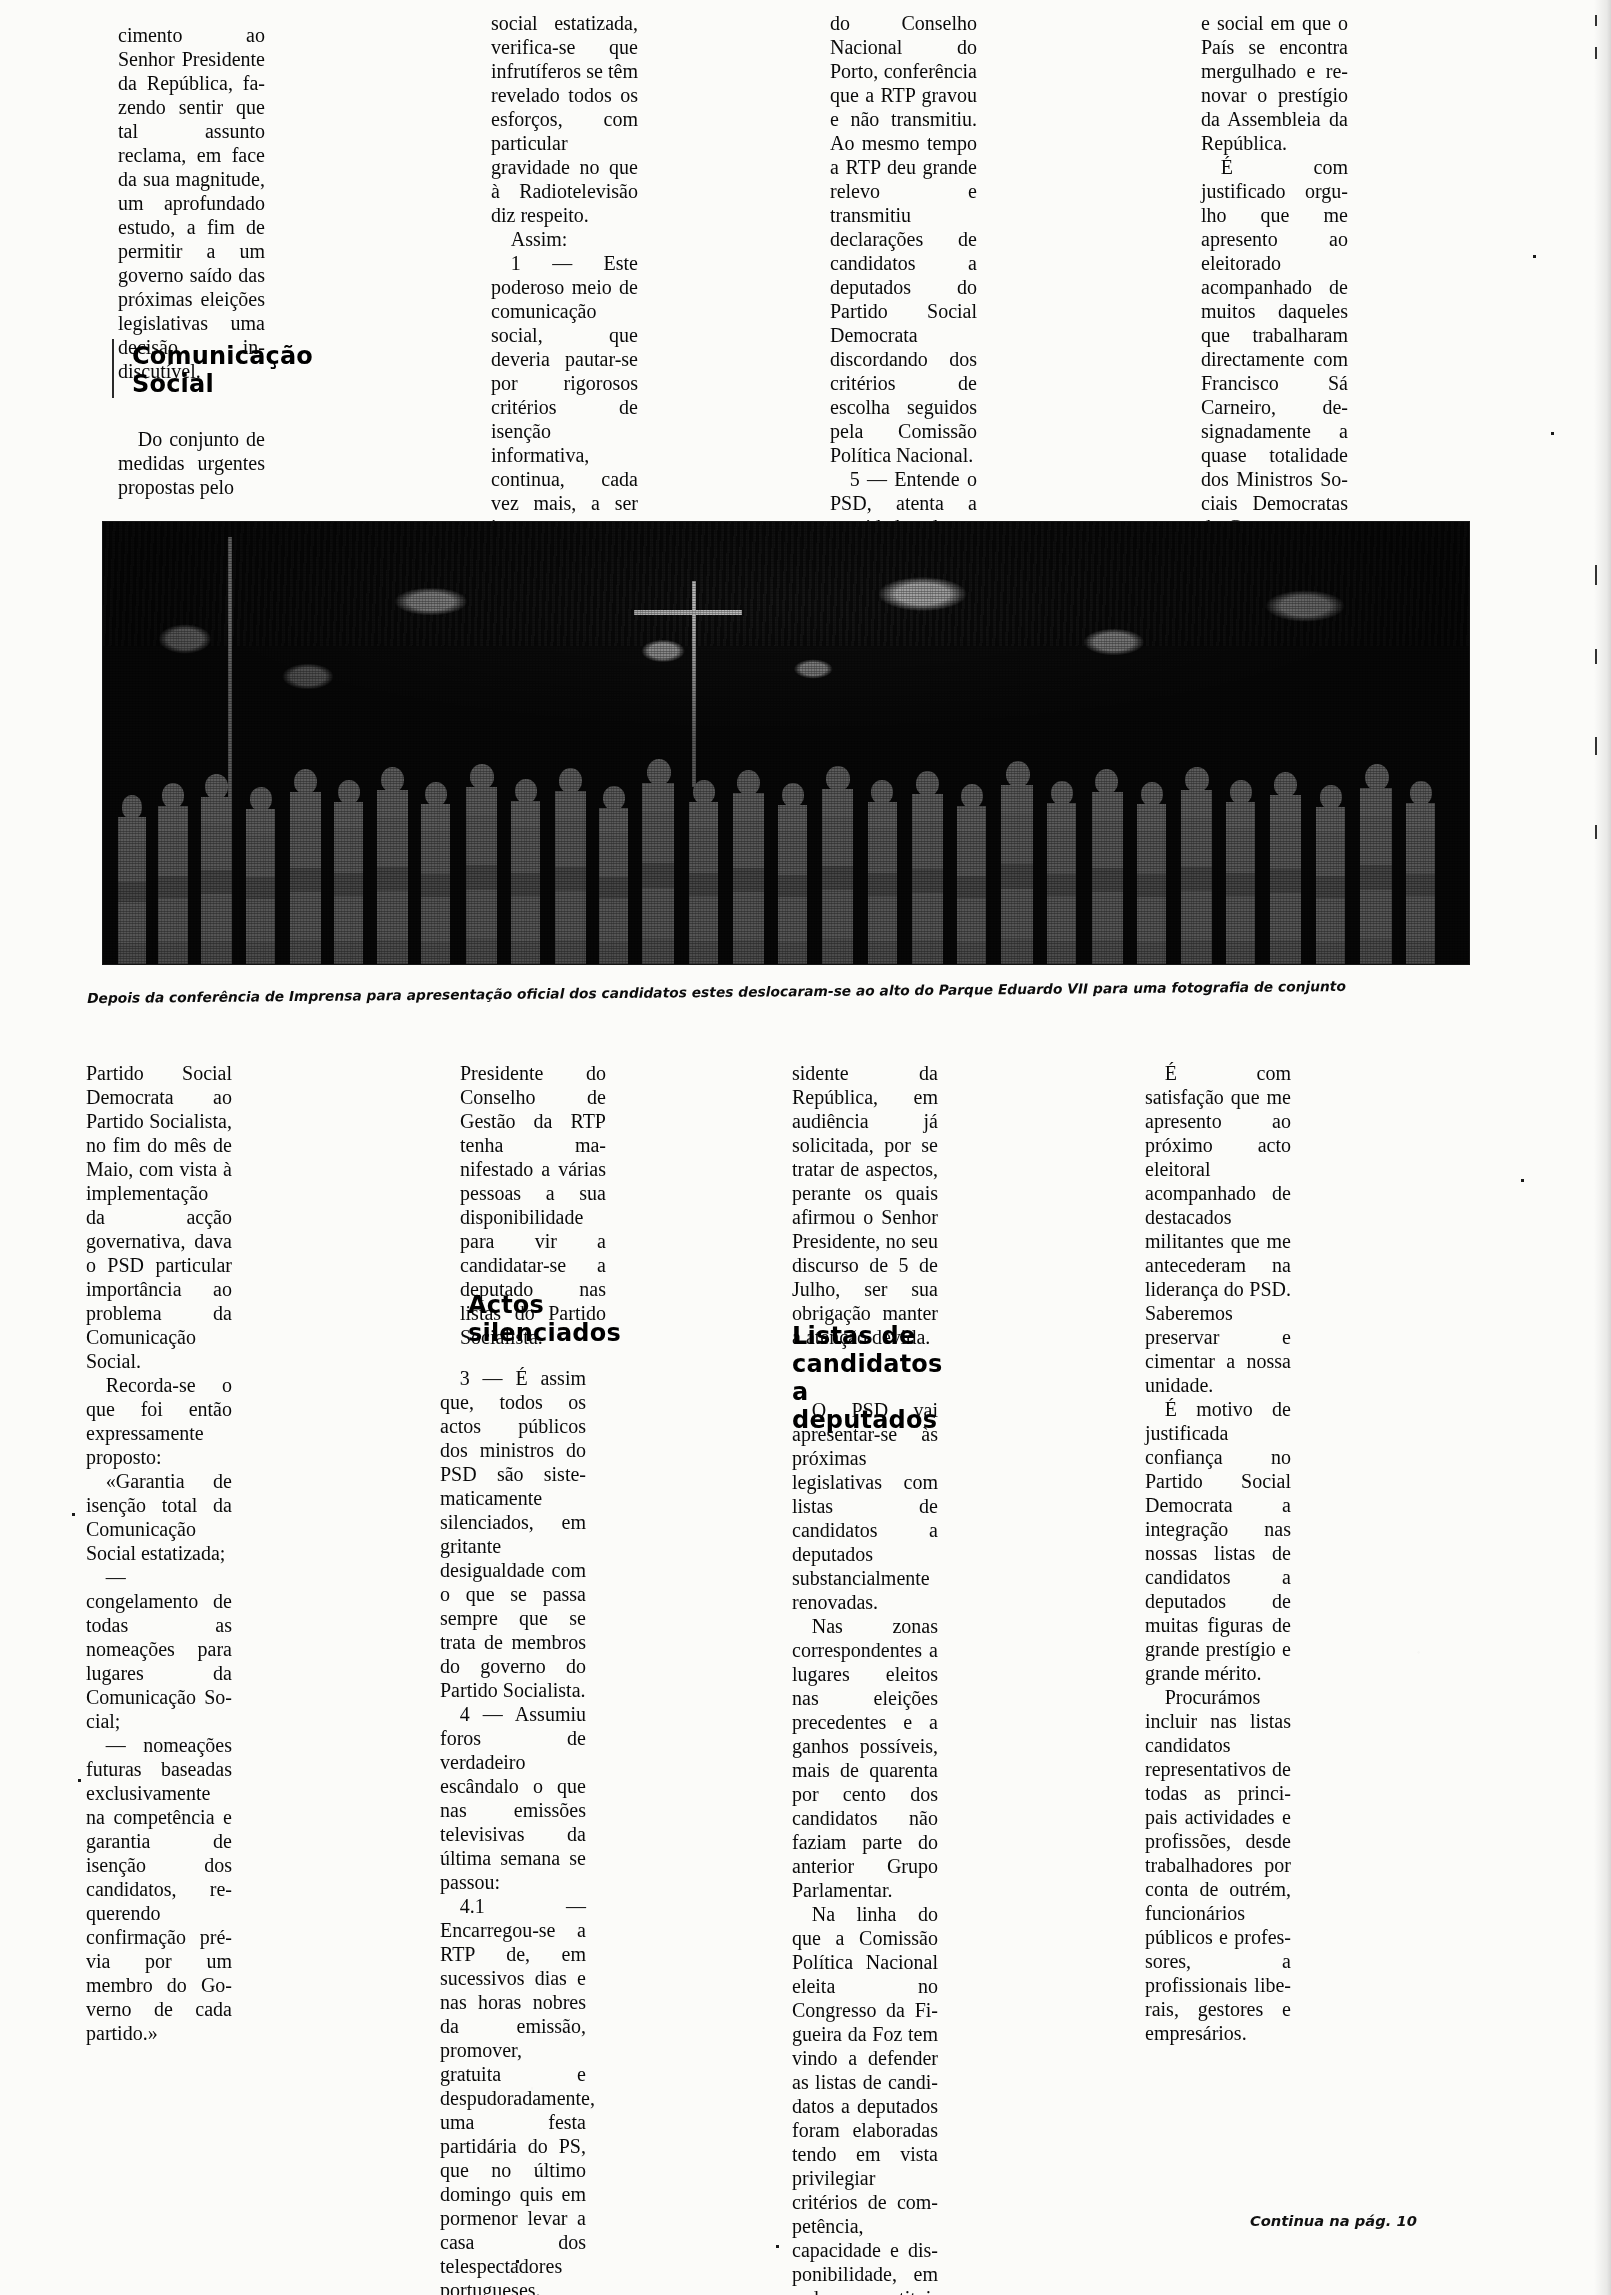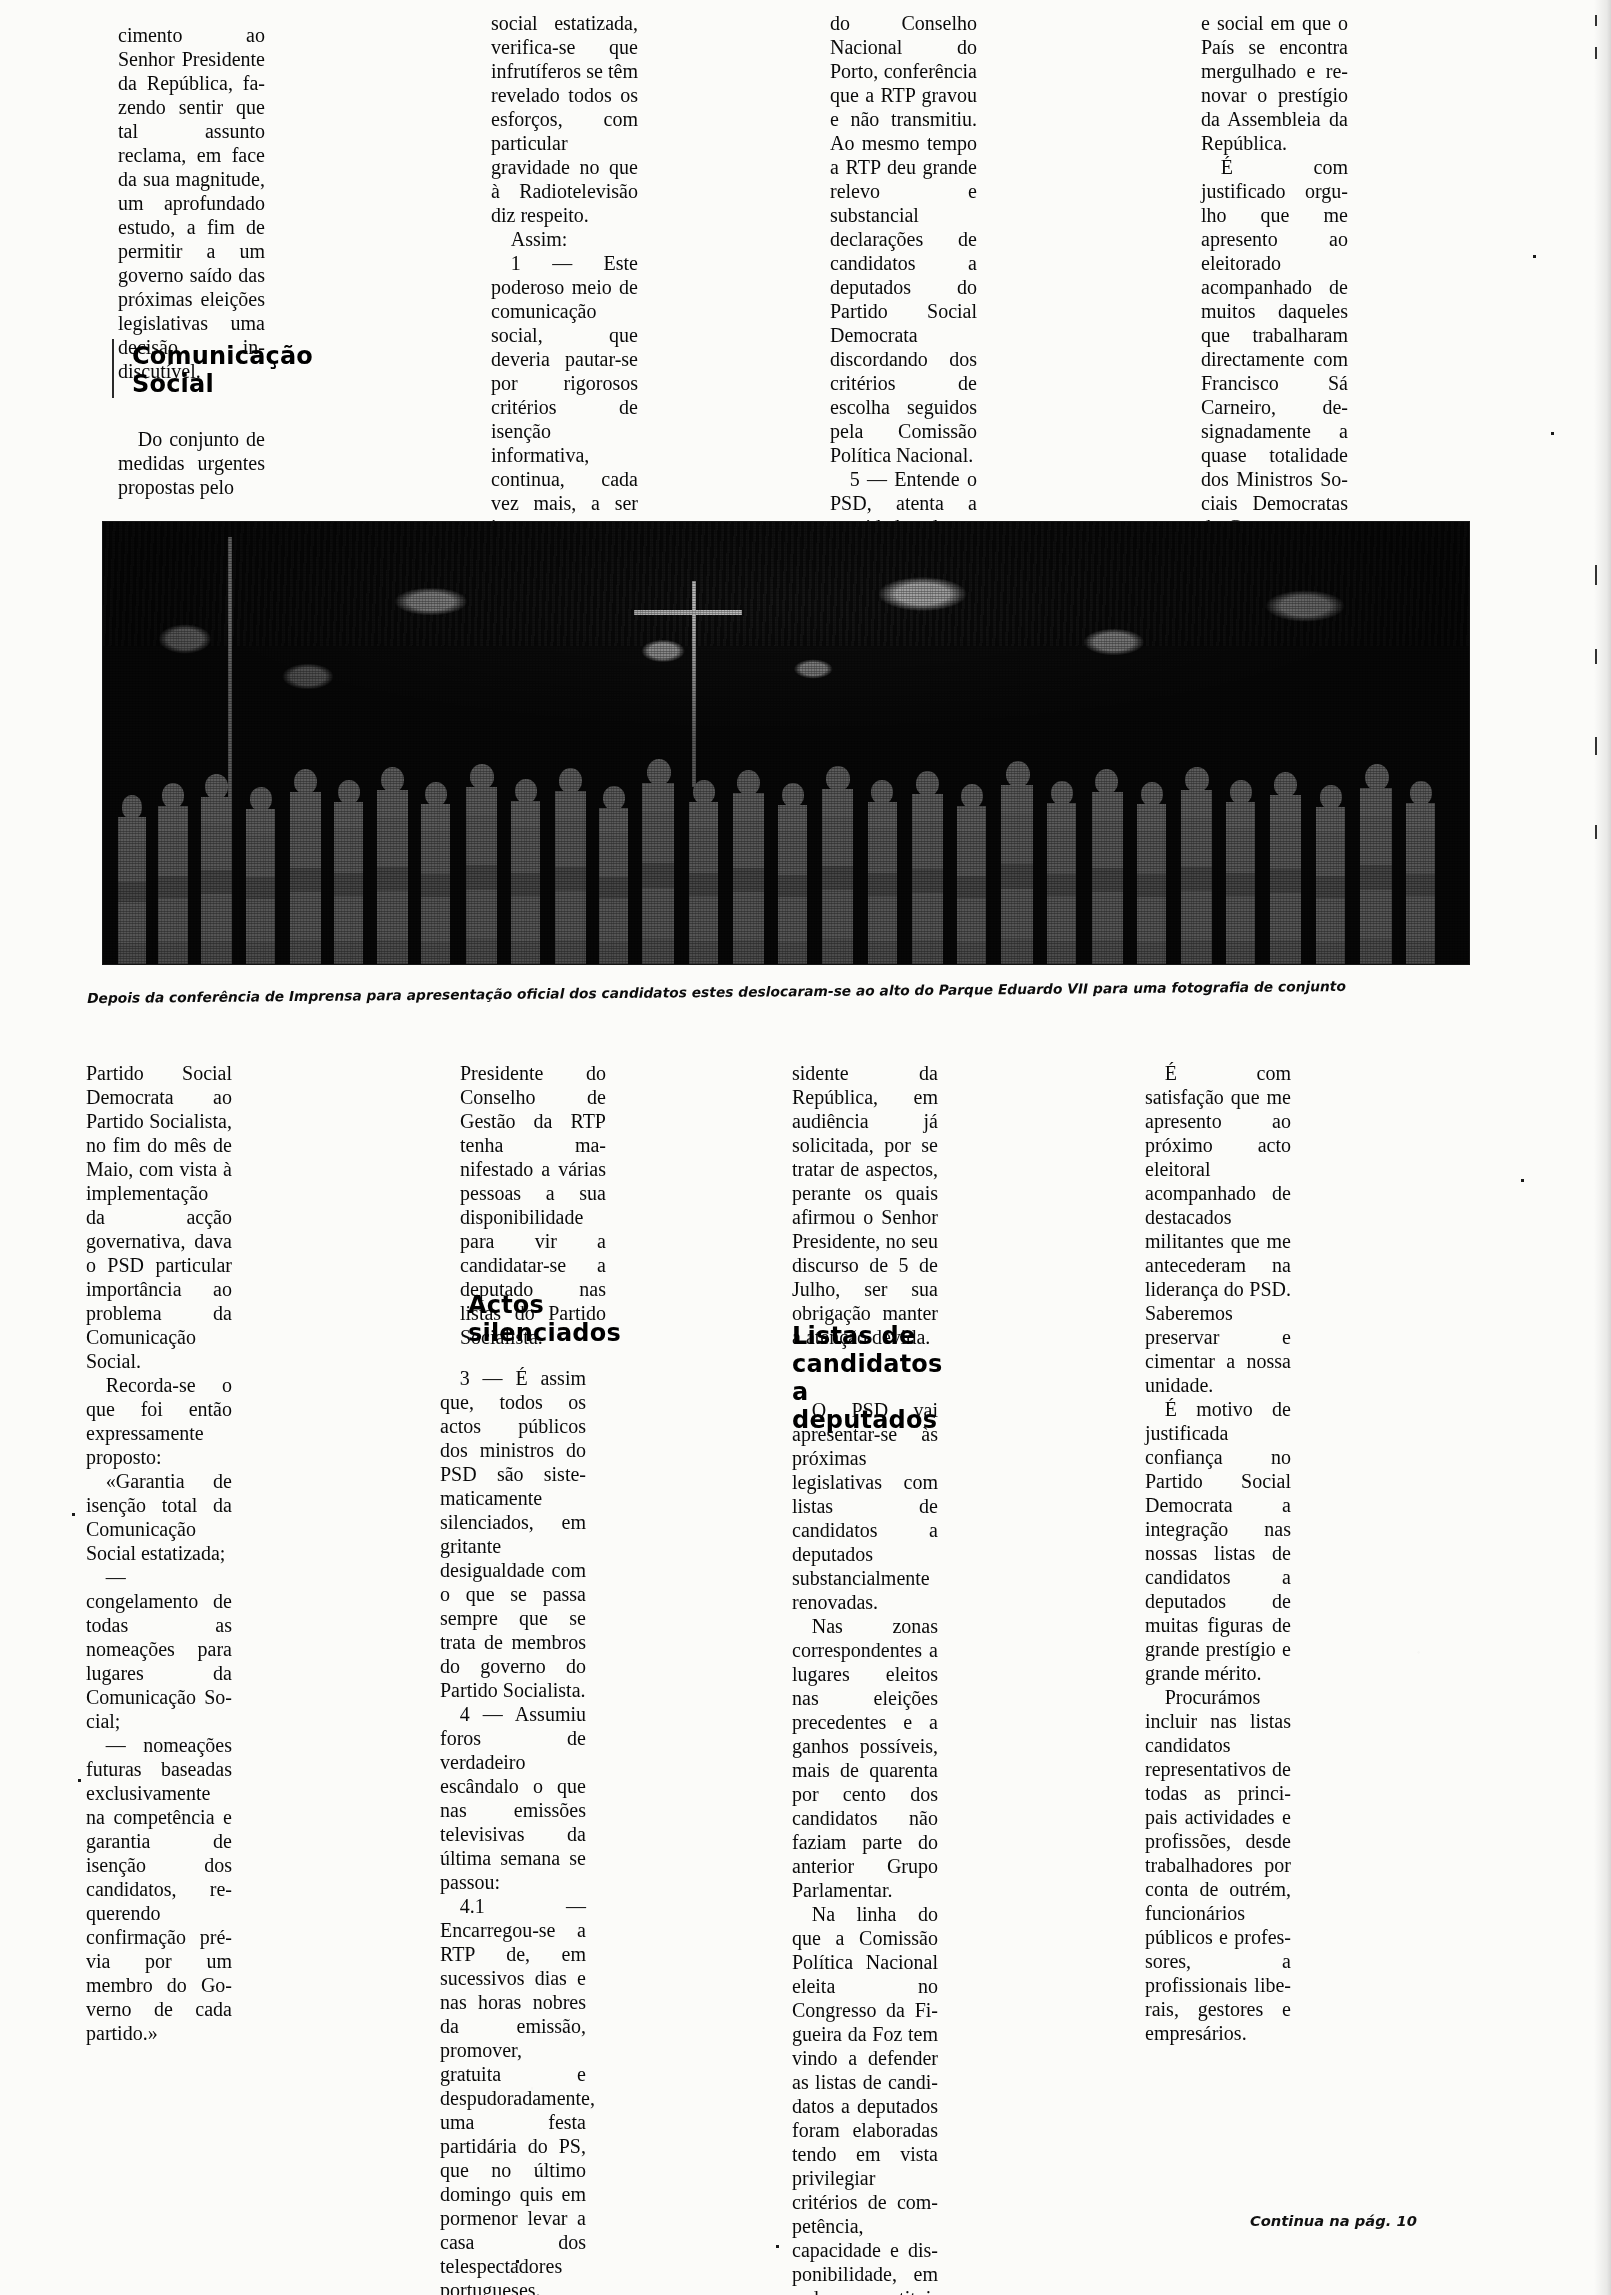--- a/index.html
+++ b/index.html
@@ -153,21 +153,21 @@
   </div>
 
   <div class="col" style="left:491px;top:10.8px;width:147px;">
     <p class="noind">social estatizada, verifica-se que infrutíferos se têm re­velado todos os esforços, com particular gravidade no que à Radiotelevisão diz respeito.</p>
     <p>Assim:</p>
     <p>1 — Este poderoso meio de comunicação social, que deveria pautar-se por rigo­rosos critérios de isenção informativa, continua, cada vez mais, a ser instrumento que o Partido Socialista usa a seu belo prazer.</p>
     <p>2 — Não é, por isso, de estranhar que o Senhor</p>
   </div>
 
   <div class="col" style="left:830px;top:10.8px;width:147px;">
-    <p class="noind">do Conselho Nacional do Porto, conferência que a RTP gravou e não transmi­tiu. Ao mesmo tempo a RTP deu grande relevo e substancial declarações de candidatos a deputados do Partido Social Democrata discordando dos critérios de escolha seguidos pela Comissão Política Nacio­nal.</p>
+    <p class="noind">do Conselho Nacional do Porto, conferência que a RTP gravou e não transmi­tiu. Ao mesmo tempo a RTP deu grande relevo e transmitiu declarações de candidatos a deputados do Partido Social Democrata discordando dos critérios de escolha seguidos pela Comissão Política Nacio­nal.</p>
     <p>5 — Entende o PSD, atenta a gravidade destes factos, não poder deixar de fazer esta denúncia, que transmitirá ao Senhor Pre-</p>
   </div>
 
   <div class="col" style="left:1179px;top:10.8px;width:147px;margin-left:22px;">
     <p class="noind">e social em que o País se encontra mergulhado e re­novar o prestígio da As­sembleia da República.</p>
     <p>É com justificado orgu­lho que me apresento ao eleitorado acompanhado de muitos daqueles que traba­lharam directamente com Francisco Sá Carneiro, de­signadamente a quase tota­lidade dos Ministros So­ciais Democratas do Go­verno a que presidiu em 1980.</p>
     <p>Prosseguiremos a obra por ele encetada. Para além</p>
   </div>
 
   <div class="photo" style="left:102px;top:521px;width:1366px;height:442px;">

